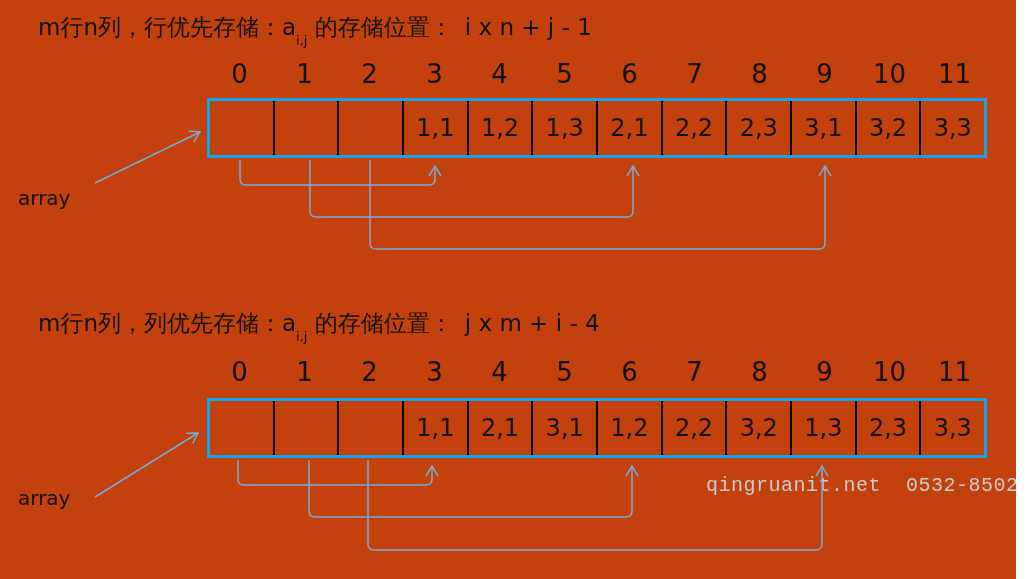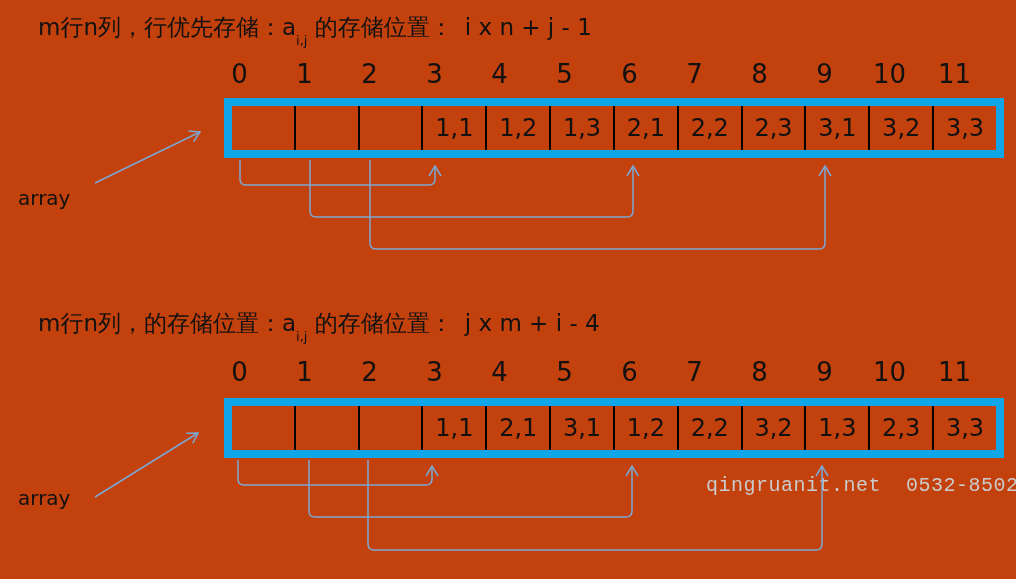--- a/index.html
+++ b/index.html
@@ -7,22 +7,22 @@
     position:relative; width:1016px; height:579px; overflow:hidden;
     background:#c2410c; font-family:"DejaVu Sans","Liberation Sans",sans-serif;
     color:#111111;
   }
   .title { position:absolute; left:38px; font-size:23px; line-height:34px; white-space:nowrap; }
   .title sub { font-size:13px; position:relative; bottom:-4px; line-height:0; }
   .title .formula { margin-left:12px; }
   .idxrow { position:absolute; left:207px; width:780px; display:flex; font-size:26px; line-height:28px; }
   .idxrow span { flex:1; text-align:center; }
   .arraybox {
-    position:absolute; left:224px; width:780px; height:60px;
-    border:8px solid #0ea5e9; box-sizing:border-box; display:flex;text-align:center;
+    position:absolute; left:207px; width:780px; height:60px;
+    border:3px solid #0ea5e9; box-sizing:border-box; display:flex;text-align:center;
   }
   .arraybox span {
     flex:1; display:flex; align-items:center; justify-content:center;
     font-size:24px;
   }
   .arraybox span + span { border-left:2.5px solid #000000; }
   .array-label { position:absolute; left:18px; font-size:20px; line-height:36px; }
   .watermark {
     position:absolute; left:706px; top:473px;
     font-family:"Liberation Mono","DejaVu Sans Mono",monospace;
@@ -66,21 +66,21 @@
       <span>2,2</span>
       <span>2,3</span>
       <span>3,1</span>
       <span>3,2</span>
       <span>3,3</span>
     </div>
 
   <div class="array-label" style="top:180px;">array</div>
 
   <div class="title" style="top:306px;">
-    <span>m行n列，的存储位置：</span><span>a</span><sub>i,j</sub><span> 的存储位置：</span><span class="formula">j x m + i - 4</span>
+    <span>m行n列，列优先存储：</span><span>a</span><sub>i,j</sub><span> 的存储位置：</span><span class="formula">j x m + i - 4</span>
   </div>
 
   <div class="idxrow" style="top:358px;">
       <span>0</span>
       <span>1</span>
       <span>2</span>
       <span>3</span>
       <span>4</span>
       <span>5</span>
       <span>6</span>

